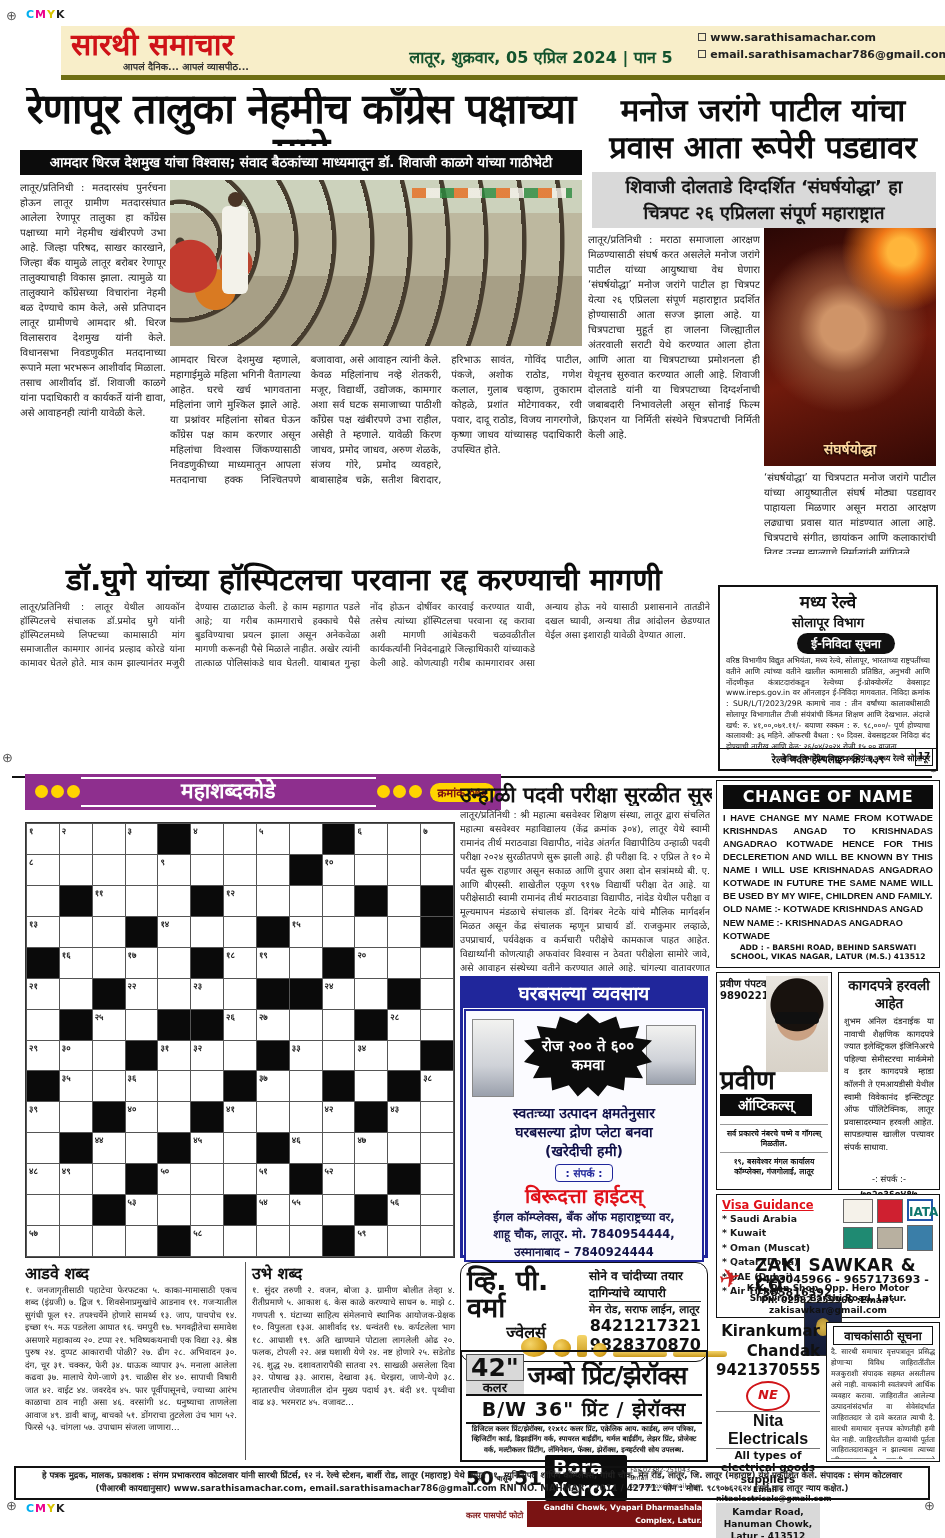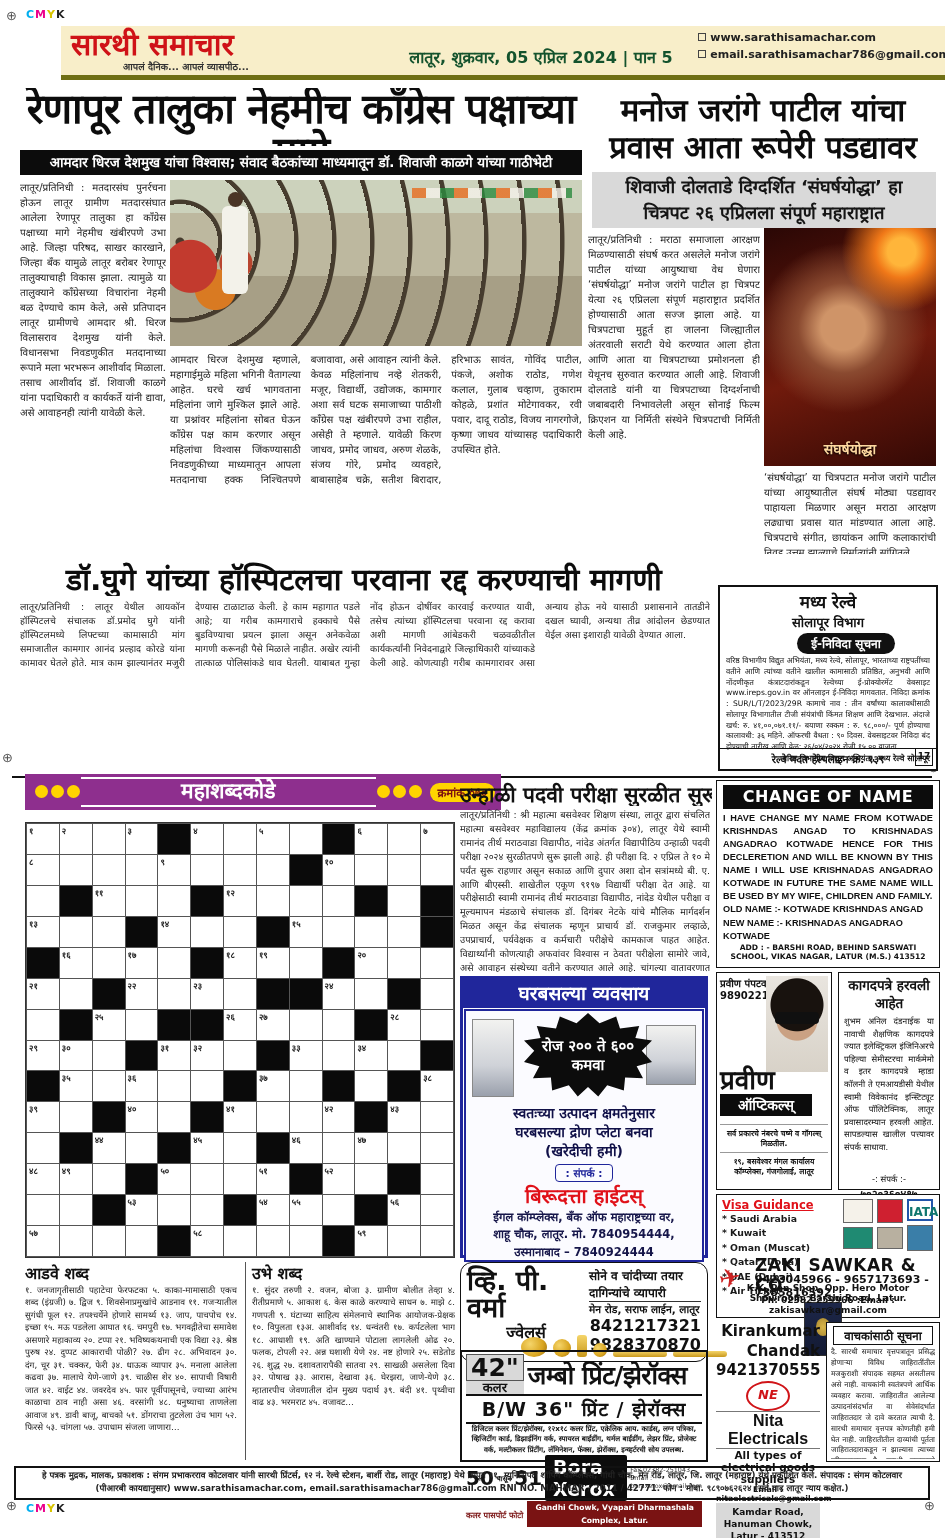--- a/index.html
+++ b/index.html
@@ -646,21 +646,21 @@
       <span class="bora-mid">पासून</span>
       <span class="bora-50">51</span>
       <span class="bora-brand">Bora Xerox</span>
       <span class="bora-side" style="flex:1;">
         <span>Fax 02382-251043</span><br>
         <span>Email : boraxerox@gmail.com</span>
       </span>
     </div>
     <div style="display:flex;gap:4px;align-items:center;">
       <span class="bora-pass">कलर पासपोर्ट फोटो</span>
-      <span class="bora-foot ctr" style="flex:1;">Gandhi Chowk, Vyapari Dharmashala Complex, Latur.</span>
+      <span class="bora-foot ctr" style="flex:1;text-align:right;">Gandhi Chowk, Vyapari Dharmashala Complex, Latur.</span>
     </div>
   </div>
 
   <div class="abs" style="left:716px;top:1322px;width:104px;height:140px;">
     <div class="nita-contact">
       <span>Kirankumar Chandak</span><br>
       <span>9421370555</span>
     </div>
     <div class="ctr"><span class="ne">NE</span></div>
     <div class="nita-name ctr" style="border-top:1px solid #777;border-bottom:1px solid #777;">Nita Electricals</div>

